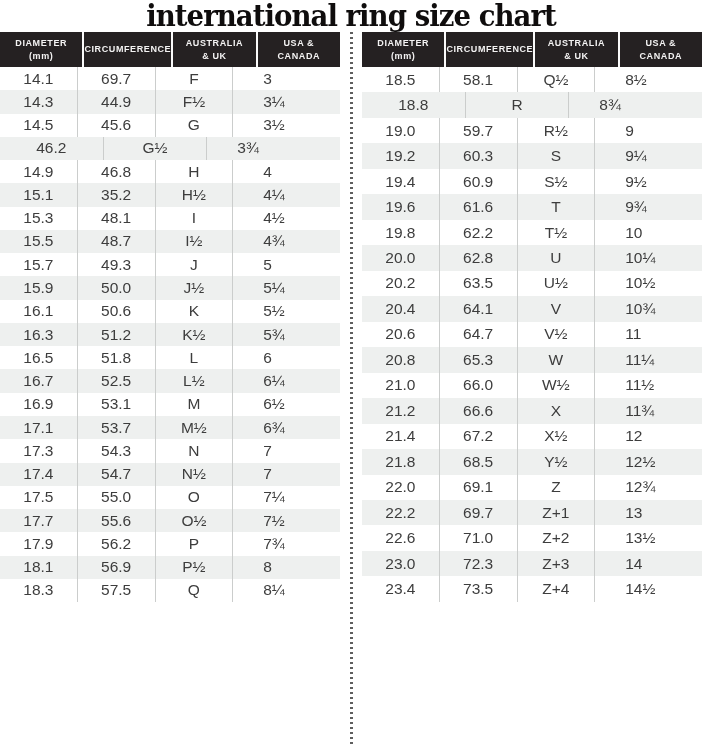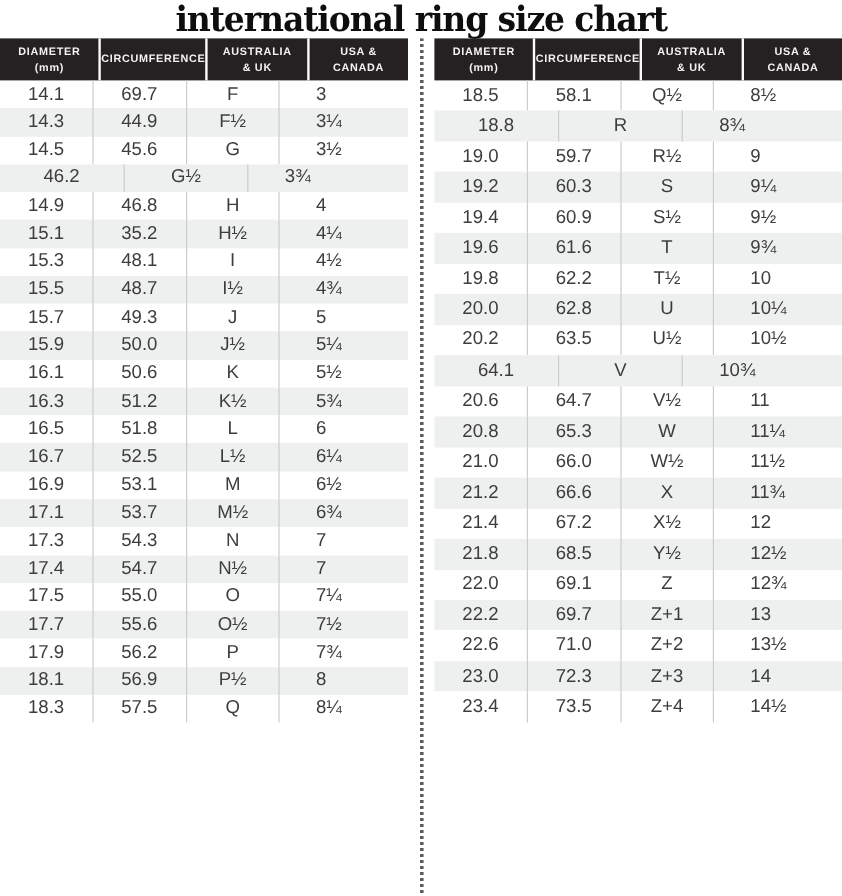--- a/index.html
+++ b/index.html
@@ -311,20 +311,21 @@
           <div class="td c3">U</div>
           <div class="td c4">10¼</div>
         </div>
         <div class="row">
           <div class="td c1">20.2</div>
           <div class="td c2">63.5</div>
           <div class="td c3">U½</div>
           <div class="td c4">10½</div>
         </div>
         <div class="row">
+          <div class="td c1">20.4</div>
           <div class="td c2">64.1</div>
           <div class="td c3">V</div>
           <div class="td c4">10¾</div>
         </div>
         <div class="row">
           <div class="td c1">20.6</div>
           <div class="td c2">64.7</div>
           <div class="td c3">V½</div>
           <div class="td c4">11</div>
         </div>

